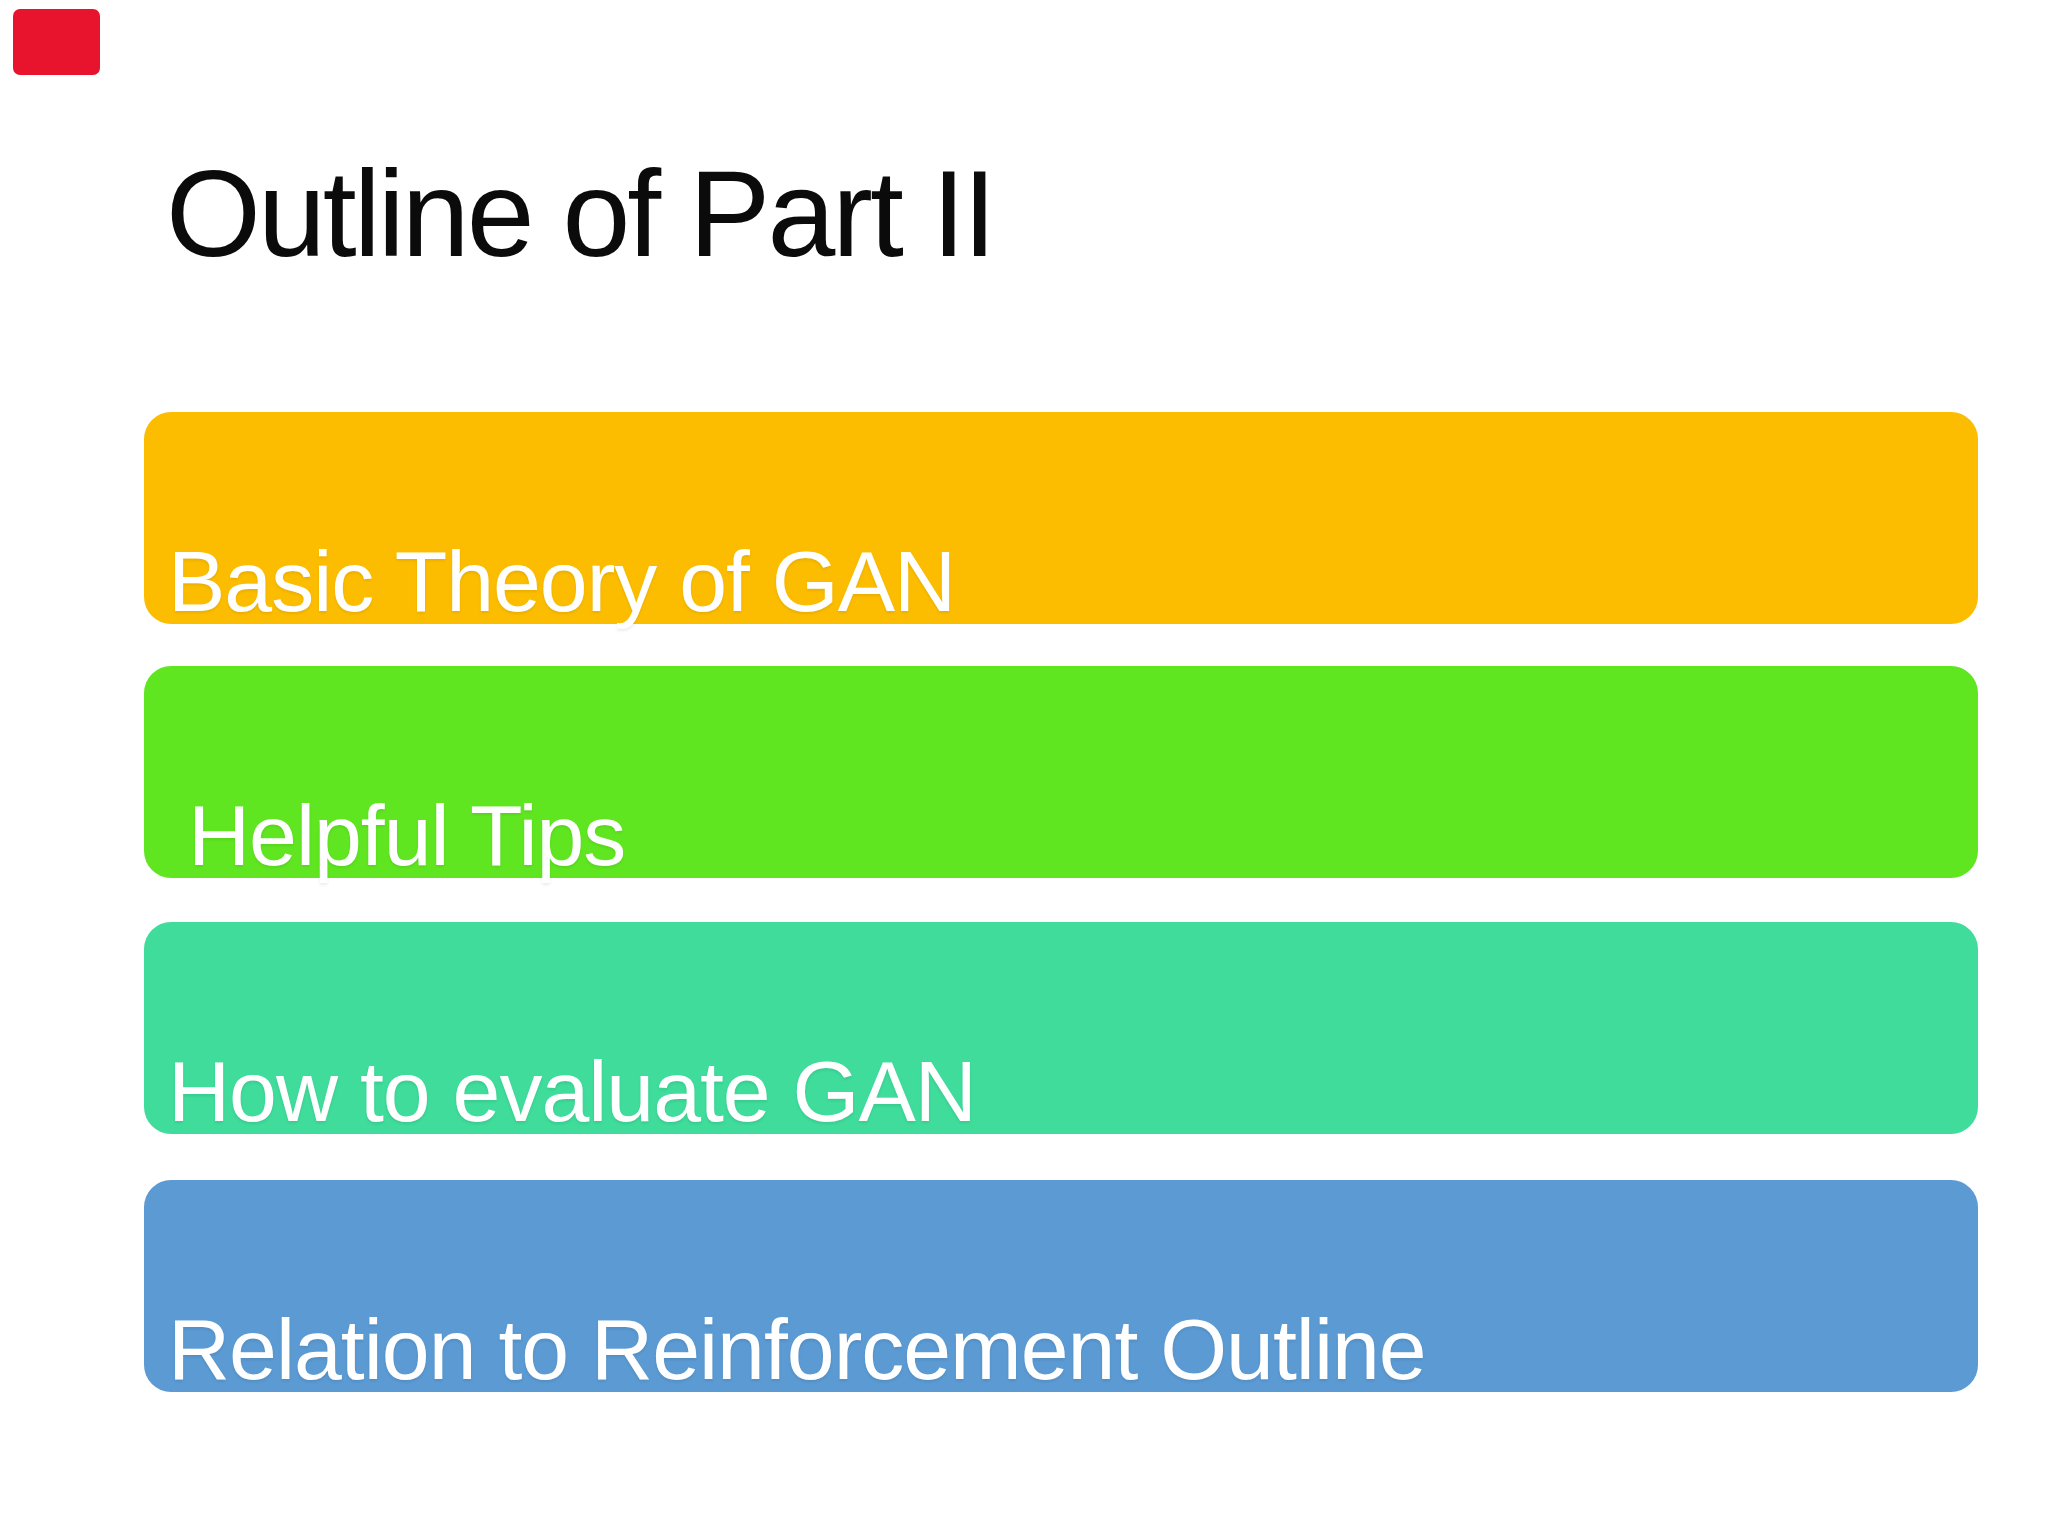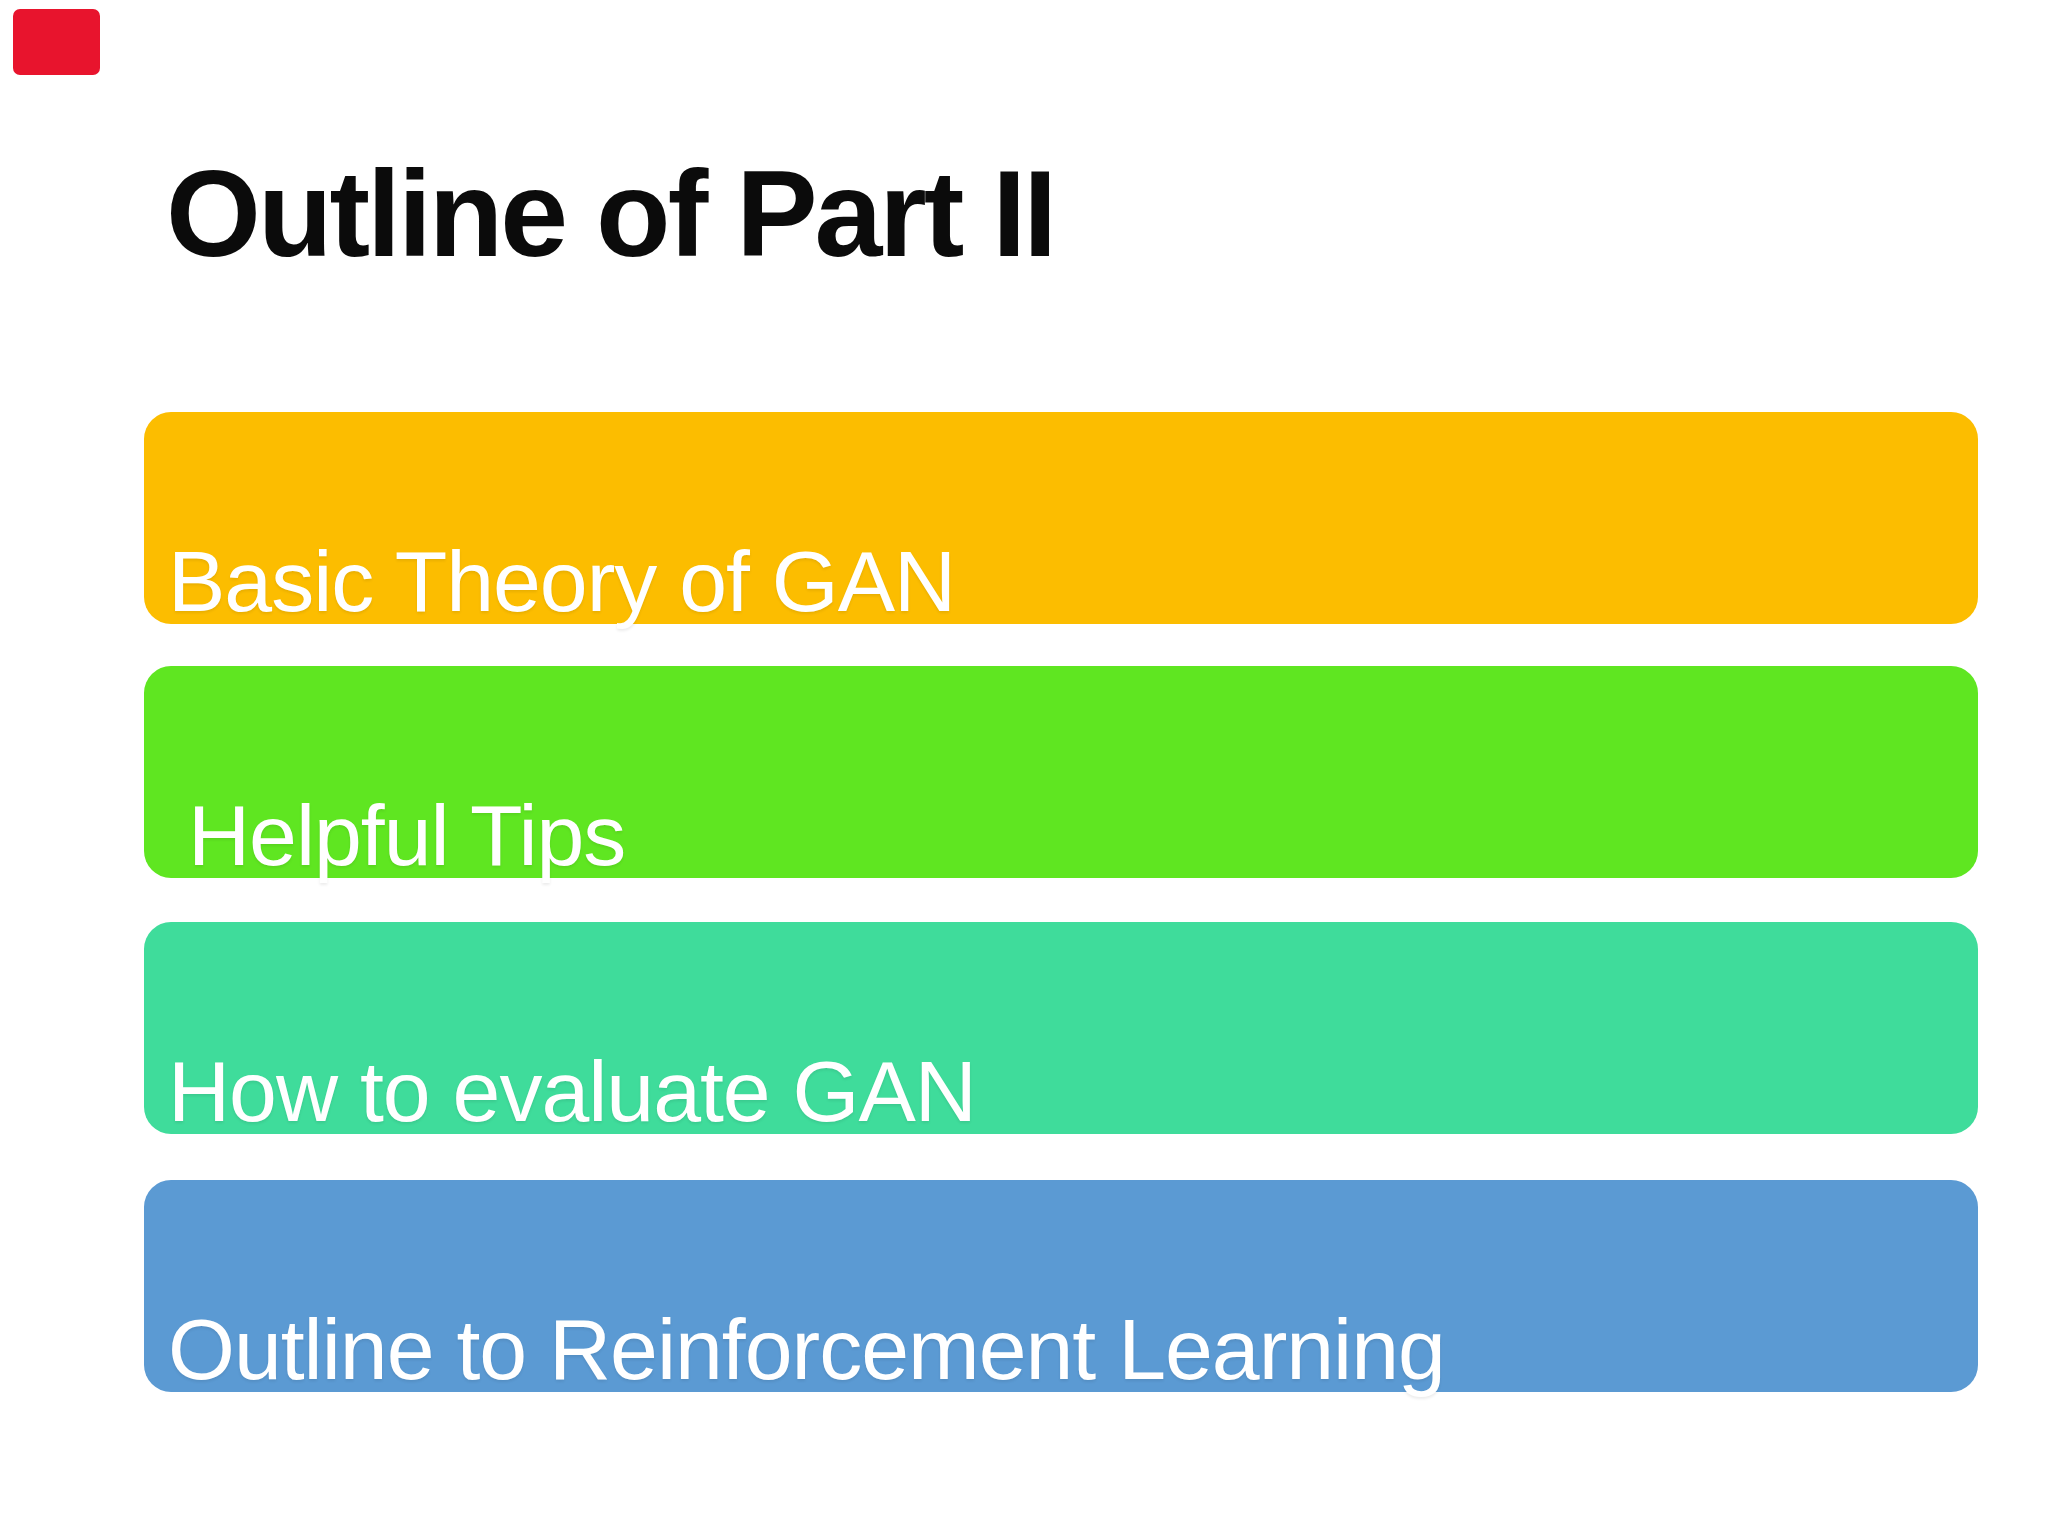--- a/index.html
+++ b/index.html
@@ -22,21 +22,21 @@
     width: 87px;
     height: 66px;
     border-radius: 7px;
   }
   .slide-title {
     position: absolute;
     left: 166px;
     top: 153px;
     margin: 0;
     font-size: 122px;
-    font-weight: 700;
+    font-weight: 400;
     letter-spacing: -3px;
     line-height: 1.0;
     white-space: nowrap;
   }
   .outline-list {
     position: absolute;
     left: 144px;
     top: 412px;
     width: 1762px;
   }
@@ -82,17 +82,17 @@
 
     <div class="outline-item" style="background-color: rgb(95, 230, 33);">
       <span class="outline-item-label" style="color: rgb(255, 255, 255); margin-left: 20px;">Helpful Tips</span>
     </div>
 
     <div class="outline-item" style="background-color: rgb(63, 220, 155);">
       <span class="outline-item-label" style="color: rgb(255, 255, 255);">How to evaluate GAN</span>
     </div>
 
     <div class="outline-item" style="background-color: rgb(91, 154, 211);">
-      <span class="outline-item-label" style="color: rgb(255, 255, 255);">Outline to Reinforcement Learning</span>
+      <span class="outline-item-label" style="color: rgb(255, 255, 255);">Relation to Reinforcement Outline</span>
     </div>
 
   </div>
 </div>
 
 </body></html>

